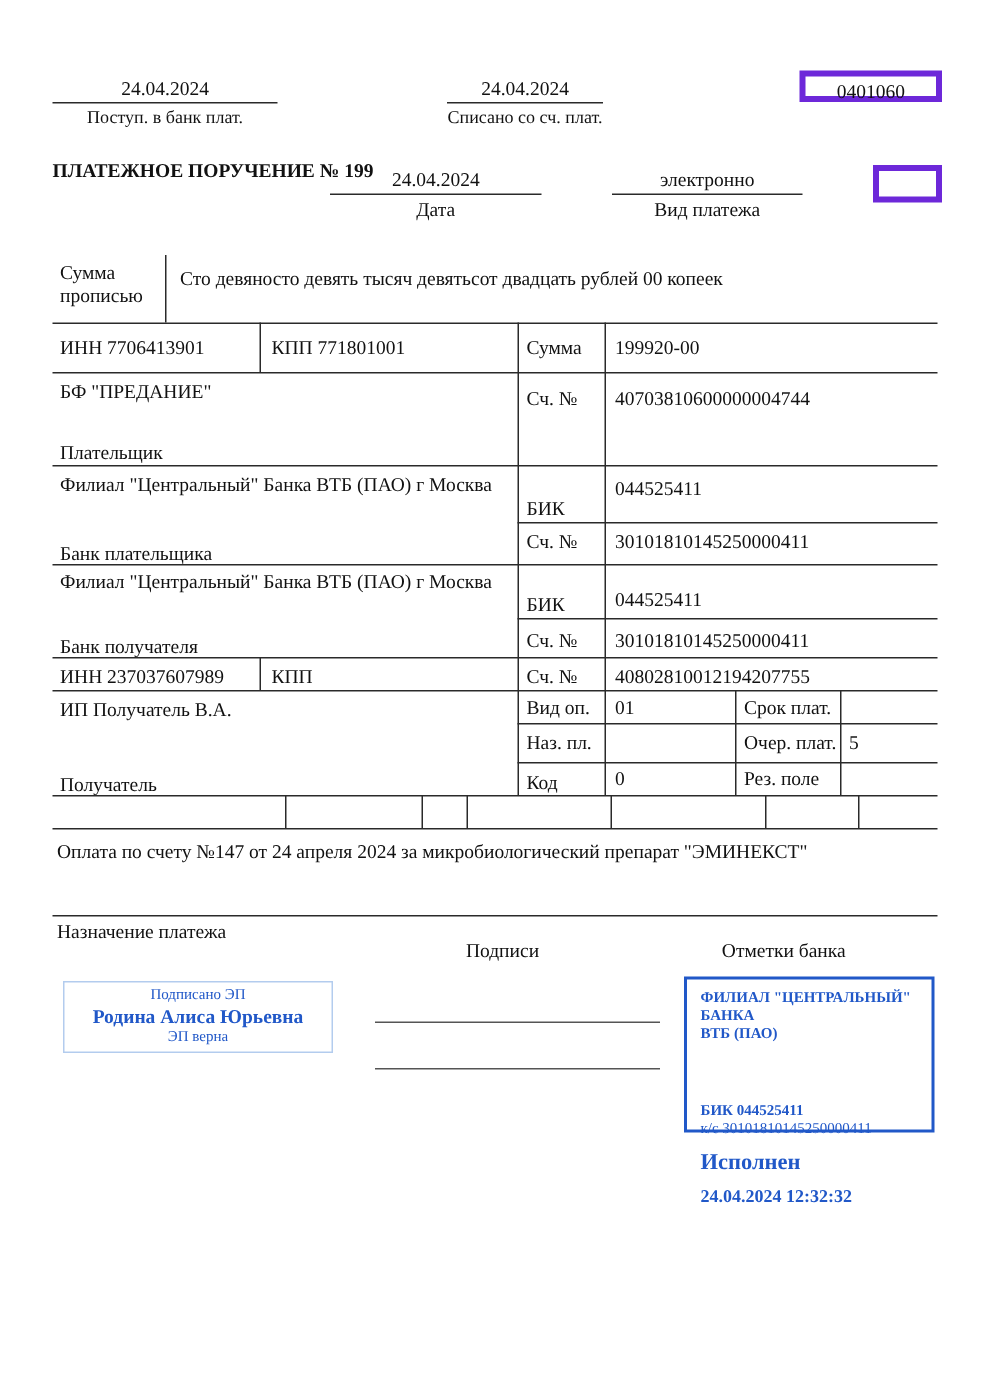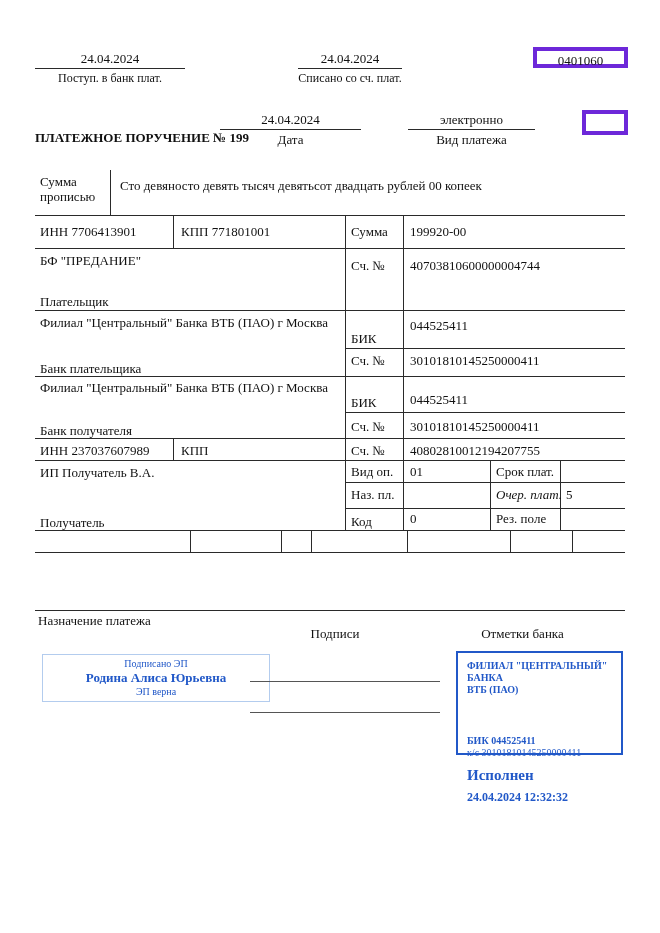--- a/index.html
+++ b/index.html
@@ -29,21 +29,21 @@
   <div class="abs ctr" style="left:35px;top:51px;width:150px;">24.04.2024</div>
   <div class="hl" style="left:35px;top:68px;width:150px;"></div>
   <div class="abs ctr small" style="left:35px;top:71px;width:150px;">Поступ. в банк плат.</div>
 
   <div class="abs ctr" style="left:298px;top:51px;width:104px;">24.04.2024</div>
   <div class="hl" style="left:298px;top:68px;width:104px;"></div>
   <div class="abs ctr small" style="left:290px;top:71px;width:120px;">Списано со сч. плат.</div>
 
   <div class="box ctr" style="left:533px;top:47px;width:95px;height:21px;line-height:19px;">0401060</div>
 
-  <div class="abs b" style="left:35px;top:130px;">ПЛАТЕЖНОЕ ПОРУЧЕНИЕ № 199</div>
+  <div class="abs b" style="left:35px;top:106px;">ПЛАТЕЖНОЕ ПОРУЧЕНИЕ № 199</div>
   <div class="abs ctr" style="left:220px;top:112px;width:141px;">24.04.2024</div>
   <div class="hl" style="left:220px;top:129px;width:141px;"></div>
   <div class="abs ctr" style="left:220px;top:132px;width:141px;">Дата</div>
   <div class="abs ctr" style="left:408px;top:112px;width:127px;">электронно</div>
   <div class="hl" style="left:408px;top:129px;width:127px;"></div>
   <div class="abs ctr" style="left:408px;top:132px;width:127px;">Вид платежа</div>
   <div class="box" style="left:582px;top:110px;width:46px;height:25px;"></div>
 
   <div class="vl" style="left:110px;top:170px;height:45px;"></div>
   <div class="abs" style="left:40px;top:174px;width:65px;">
@@ -102,47 +102,48 @@
   <div class="vl" style="left:560px;top:460px;height:70px;"></div>
 
   <div class="abs" style="left:351px;top:464px;">Вид оп.</div>
   <div class="abs" style="left:410px;top:464px;">01</div>
   <div class="abs" style="left:496px;top:464px;">Срок плат.</div>
   <div class="abs" style="left:566px;top:464px;"></div>
   <div class="hl" style="left:345px;top:482px;width:280px;"></div>
 
   <div class="abs" style="left:351px;top:487px;">Наз. пл.</div>
   <div class="abs" style="left:410px;top:487px;"></div>
-  <div class="abs" style="left:496px;top:487px;font-style:italic;">Очер. плат.</div>
+  <div class="abs" style="left:496px;top:487px;">Очер. плат.</div>
   <div class="abs" style="left:566px;top:487px;">5</div>
   <div class="hl" style="left:345px;top:508px;width:280px;"></div>
 
   <div class="abs" style="left:351px;top:514px;">Код</div>
   <div class="abs" style="left:410px;top:511px;">0</div>
   <div class="abs" style="left:496px;top:511px;">Рез. поле</div>
   <div class="abs" style="left:598px;top:511px;"></div>
 
   <div class="abs" style="left:40px;top:515px;">Получатель</div>
   <div class="hl" style="left:35px;top:530px;width:590px;"></div>
 
   <div class="vl" style="left:190px;top:530px;height:22px;"></div>
   <div class="vl" style="left:281px;top:530px;height:22px;"></div>
   <div class="vl" style="left:311px;top:530px;height:22px;"></div>
   <div class="vl" style="left:407px;top:530px;height:22px;"></div>
   <div class="vl" style="left:510px;top:530px;height:22px;"></div>
   <div class="vl" style="left:572px;top:530px;height:22px;"></div>
   <div class="hl" style="left:35px;top:552px;width:590px;"></div>
 
+  <div class="abs" style="left:38px;top:560px;width:560px;">Оплата по счету №147 от 24 апреля 2024 за микробиологический препарат "ЭМИНЕКСТ"</div>
   <div class="hl" style="left:35px;top:610px;width:590px;"></div>
   <div class="abs" style="left:38px;top:613px;">Назначение платежа</div>
 
   <div class="abs ctr" style="left:270px;top:626px;width:130px;">Подписи</div>
   <div class="abs ctr" style="left:455px;top:626px;width:135px;">Отметки банка</div>
 
-  <div class="stampL" style="left:42px;top:654px;width:228px;height:48px;">
+  <div class="stampL" style="left:42px;top:654px;width:180px;height:48px;">
     <div style="font-size:10px;line-height:12px;">Подписано ЭП</div>
     <div class="b" style="font-size:13px;line-height:16px;">Родина Алиса Юрьевна</div>
     <div style="font-size:10px;line-height:12px;">ЭП верна</div>
   </div>
 
   <div class="sig-line" style="left:250px;top:681px;width:190px;"></div>
   <div class="sig-line" style="left:250px;top:712px;width:190px;"></div>
 
   <div class="stampR" style="left:456px;top:651px;width:167px;height:104px;">
     <div class="b" style="font-size:10px;">ФИЛИАЛ "ЦЕНТРАЛЬНЫЙ" БАНКА</div>

